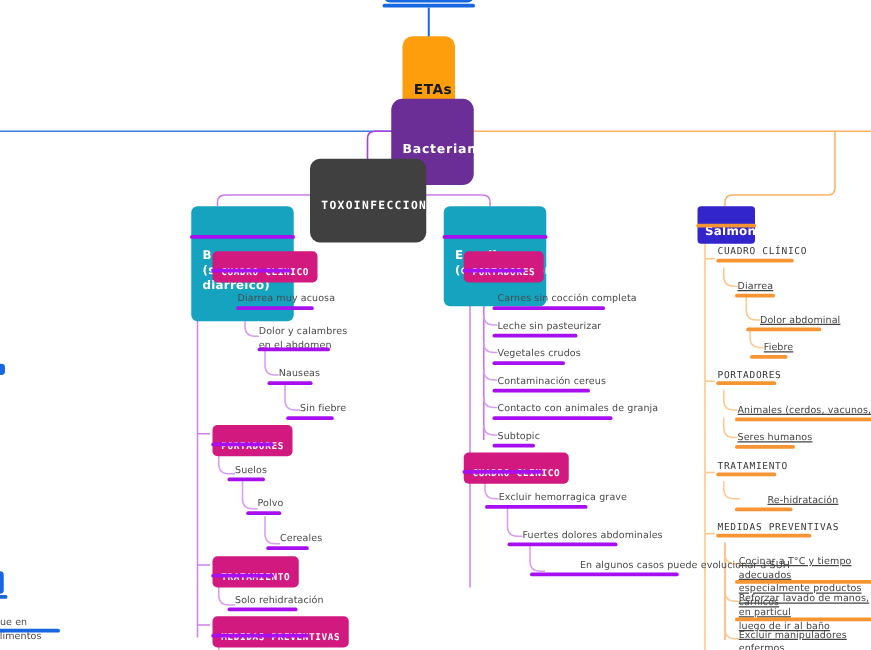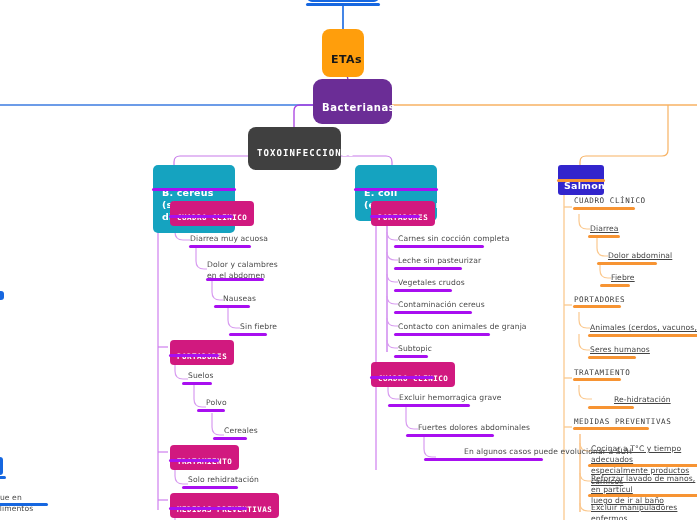--- a/index.html
+++ b/index.html
@@ -11,21 +11,21 @@
   }
   #canvas{position:absolute;left:0;top:0;width:697px;height:520px;overflow:hidden;}
   svg.links{position:absolute;left:0;top:0;width:697px;height:520px;pointer-events:none;}
 
   
   .node{position:absolute;box-sizing:border-box;}
 
   
   .pill{
     border-radius:7px;
-    padding:10px 9px;
+    padding:22px 9px;
     font-weight:bold;
     line-height:1.25;
     white-space:pre-line;
     box-sizing:border-box;
   }
   .pill.etas{
     background:#FF9E0C;color:#171717;font-size:11px;letter-spacing:.4px;
     border-radius:8px;text-align:center;
   }
   .pill.bacterianas{
@@ -147,21 +147,21 @@
     <path d="M580,503 Q580,511 588,511 L591,511" stroke="#FBC98F" stroke-width="1.2" fill="none"></path>
   </svg>
 
   <div class="node" style="left:307px;top:-12px;width:72px;height:14px;background:#1667E0;border-radius:5px;"></div>
   <div class="ul blue" style="left:306px;top:3px;width:74px;"></div>
 
   <div class="node pill etas" style="left:322px;top:29px;width:42px;">
     <span>ETAs</span>
   </div>
 
-  <div class="node pill bacterianas" style="left:313px;top:79px;width:79px;">
+  <div class="node pill bacterianas" style="left:313px;top:79px;width:66px;">
     <span>Bacterianas</span>
   </div>
 
   <div class="node pill toxo" style="left:248px;top:127px;width:93px;">
     <span>TOXOINFECCIONES</span>
   </div>
 
   <div class="node" style="left:-8px;top:291px;width:12px;height:9px;background:#1667E0;border-radius:3px;"></div>
   <div class="node" style="left:-8px;top:457px;width:11px;height:18px;background:#1667E0;border-radius:3px;"></div>
   <div class="ul blue" style="left:-8px;top:476px;width:14px;"></div>

